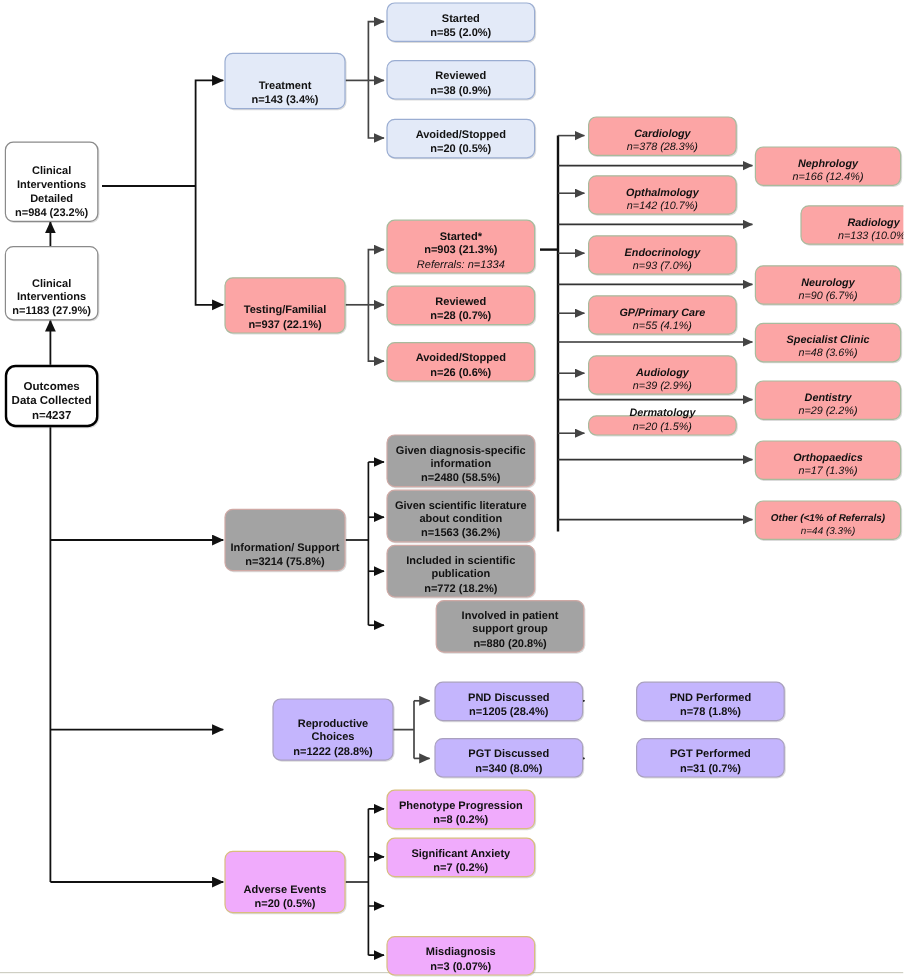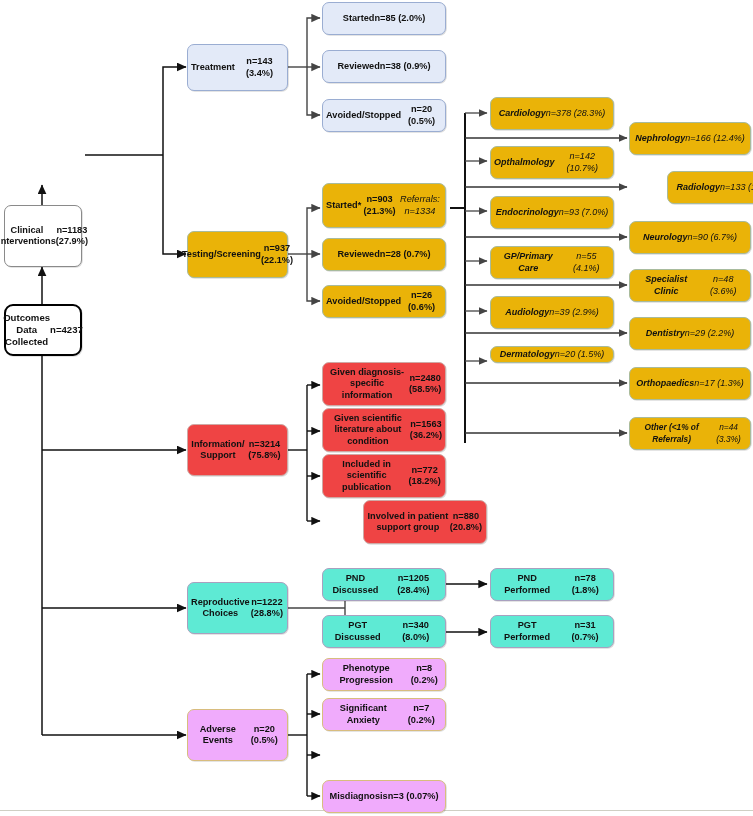--- a/index.html
+++ b/index.html
@@ -19,22 +19,23 @@
     left:0;top:0;
     width:753px;height:816px;
     pointer-events:none;
   }
   .node{
     position:absolute;
     box-sizing:border-box;
     border:1px solid #8a8a8a;
     border-radius:7px;
     display:flex;
+    flex-direction:column;
     align-items:center;
-    justify-content:center;
+    justify-content:flex-end;
     text-align:center;
     font-size:9.2px;
     line-height:11.4px;
     color:#111111;
     background:#ffffff;
     box-shadow:0.8px 0.8px 0 rgba(0,0,0,0.14);
     padding:1px 3px;
     z-index:3;
   }
   .node .ttl{font-weight:bold;}
@@ -42,23 +43,23 @@
   .node.root{
     border:2.2px solid #000000;
     border-radius:9px;
     background:#ffffff;
     font-size:9.6px;
     line-height:12px;
     z-index:5;
   }
   .node.plain{background:#ffffff;}
   .node.blue{background:#e3eaf8;border-color:#9aadd2;}
-  .node.green{background:#eab308;border-color:#a8bb9d;}
-  .node.pink{background:#ef4444;border-color:#cfa9a5;}
-  .node.purple{background:#5eead4;border-color:#a9a0bf;}
+  .node.green{background:#fca5a5;border-color:#a8bb9d;}
+  .node.pink{background:#a3a3a3;border-color:#cfa9a5;}
+  .node.purple{background:#c4b5fd;border-color:#a9a0bf;margin-left:40px;}
   .node.yellow{background:#f0abfc;border-color:#d8bd7e;}
   .node.spec{
     font-style:italic;
     font-size:9px;
     line-height:11.2px;
   }
   .node.spec .ttl{font-weight:bold;font-style:italic;}
   .node.spec .sub{font-weight:normal;font-style:italic;}
   .node .ital{font-style:italic;font-weight:normal;}
   .hr-bottom{
@@ -170,28 +171,32 @@
   <div class="node root" style="left:4px;top:304px;width:78px;height:52px;">
     <span class="ttl">Outcomes Data Collected</span>
     <span class="sub">n=4237</span>
   </div>
 
   <div class="node plain" style="left:4px;top:205px;width:78px;height:62px;">
     <span class="ttl">Clinical Interventions</span>
     <span class="sub">n=1183 (27.9%)</span>
   </div>
 
+  <div class="node plain" style="left:4px;top:118px;width:78px;height:67px;">
+    <span class="ttl">Clinical Interventions Detailed</span>
+    <span class="sub">n=984 (23.2%)</span>
+  </div>
 
   <div class="node blue" style="left:187px;top:44px;width:101px;height:47px;">
     <span class="ttl">Treatment</span>
     <span class="sub">n=143 (3.4%)</span>
   </div>
 
   <div class="node green" style="left:187px;top:231px;width:101px;height:47px;">
-    <span class="ttl">Testing/Screening</span>
+    <span class="ttl">Testing/Familial</span>
     <span class="sub">n=937 (22.1%)</span>
   </div>
 
   <div class="node pink" style="left:187px;top:424px;width:101px;height:52px;">
     <span class="ttl">Information/ Support</span>
     <span class="sub">n=3214 (75.8%)</span>
   </div>
 
   <div class="node purple" style="left:187px;top:582px;width:101px;height:52px;">
     <span class="ttl">Reproductive Choices</span>

